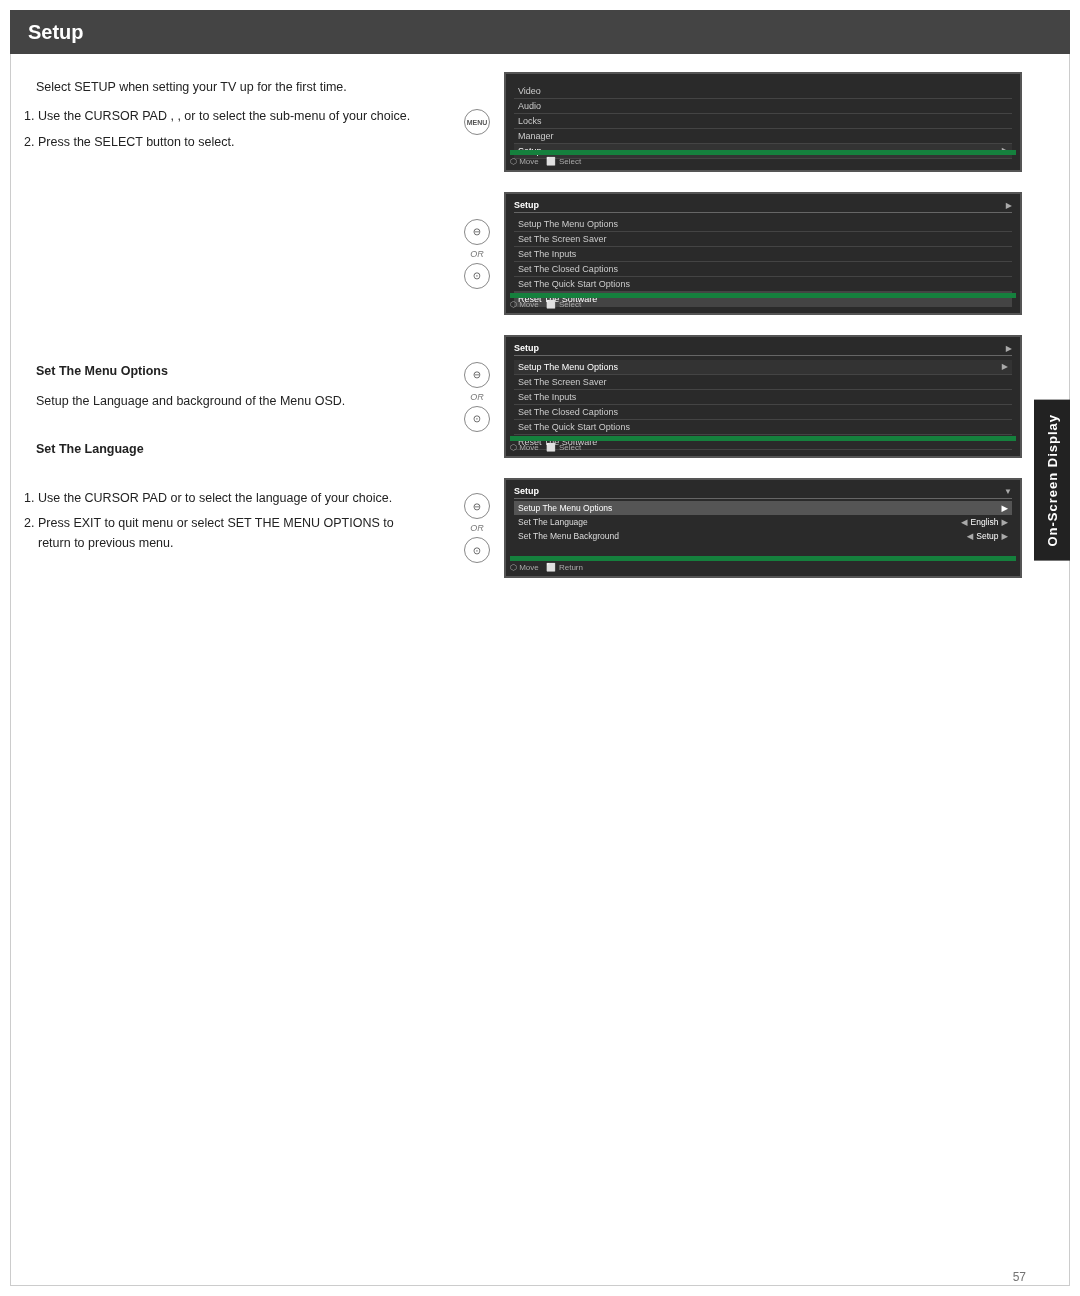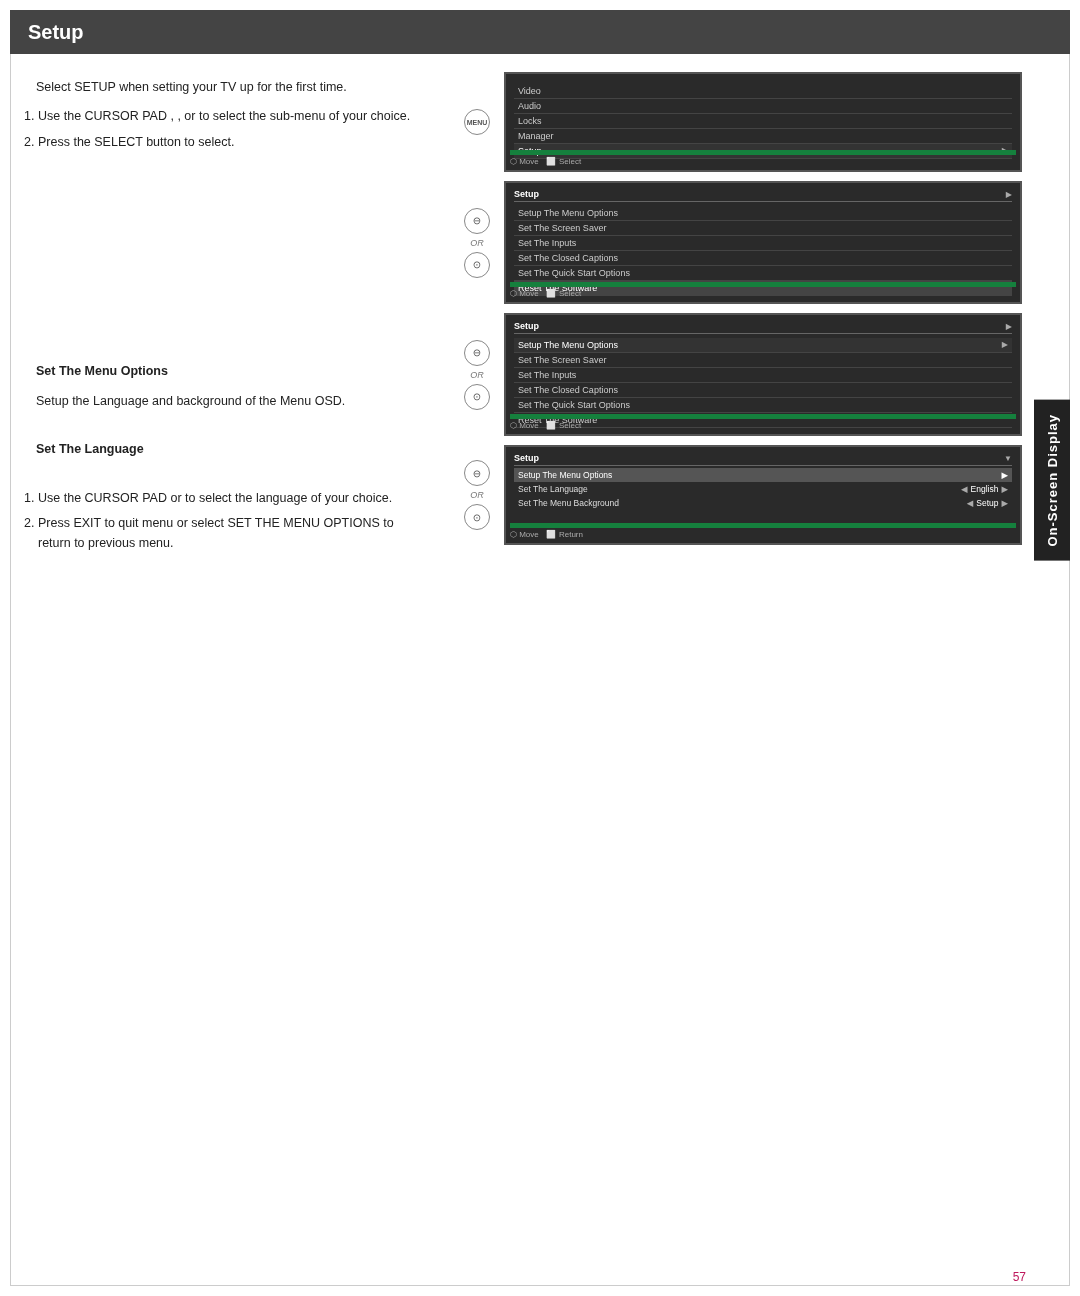--- a/index.html
+++ b/index.html
@@ -88,21 +88,21 @@
     .section-gap { height: 200px; }
 
     .sub-heading { font-weight: bold; margin-bottom: 2px; }
 
     
     .right-col {
       flex: 1;
       padding: 18px 12px 0 12px;
       display: flex;
       flex-direction: column;
-      gap: 9px;
+      gap: 20px;
     }
 
     
     .tv-screen-wrap {
       display: flex;
       flex-direction: row;
       align-items: center;
       gap: 8px;
     }
     .tv-controls {
@@ -218,21 +218,21 @@
     }
     .tv-screen .option-row .val .arrow-l { color: #aaa; }
     .tv-screen .option-row .val .arrow-r { color: #aaa; }
 
     
     .page-number {
       position: absolute;
       bottom: 12px;
       right: 54px;
       font-size: 12px;
-      color: #be185d;
+      color: #737373;
     }
   </style>
 </head>
 <body>
 
 <div class="page-border"></div>
 
 <div class="title-bar">
   <h1>Setup</h1>
 </div>

